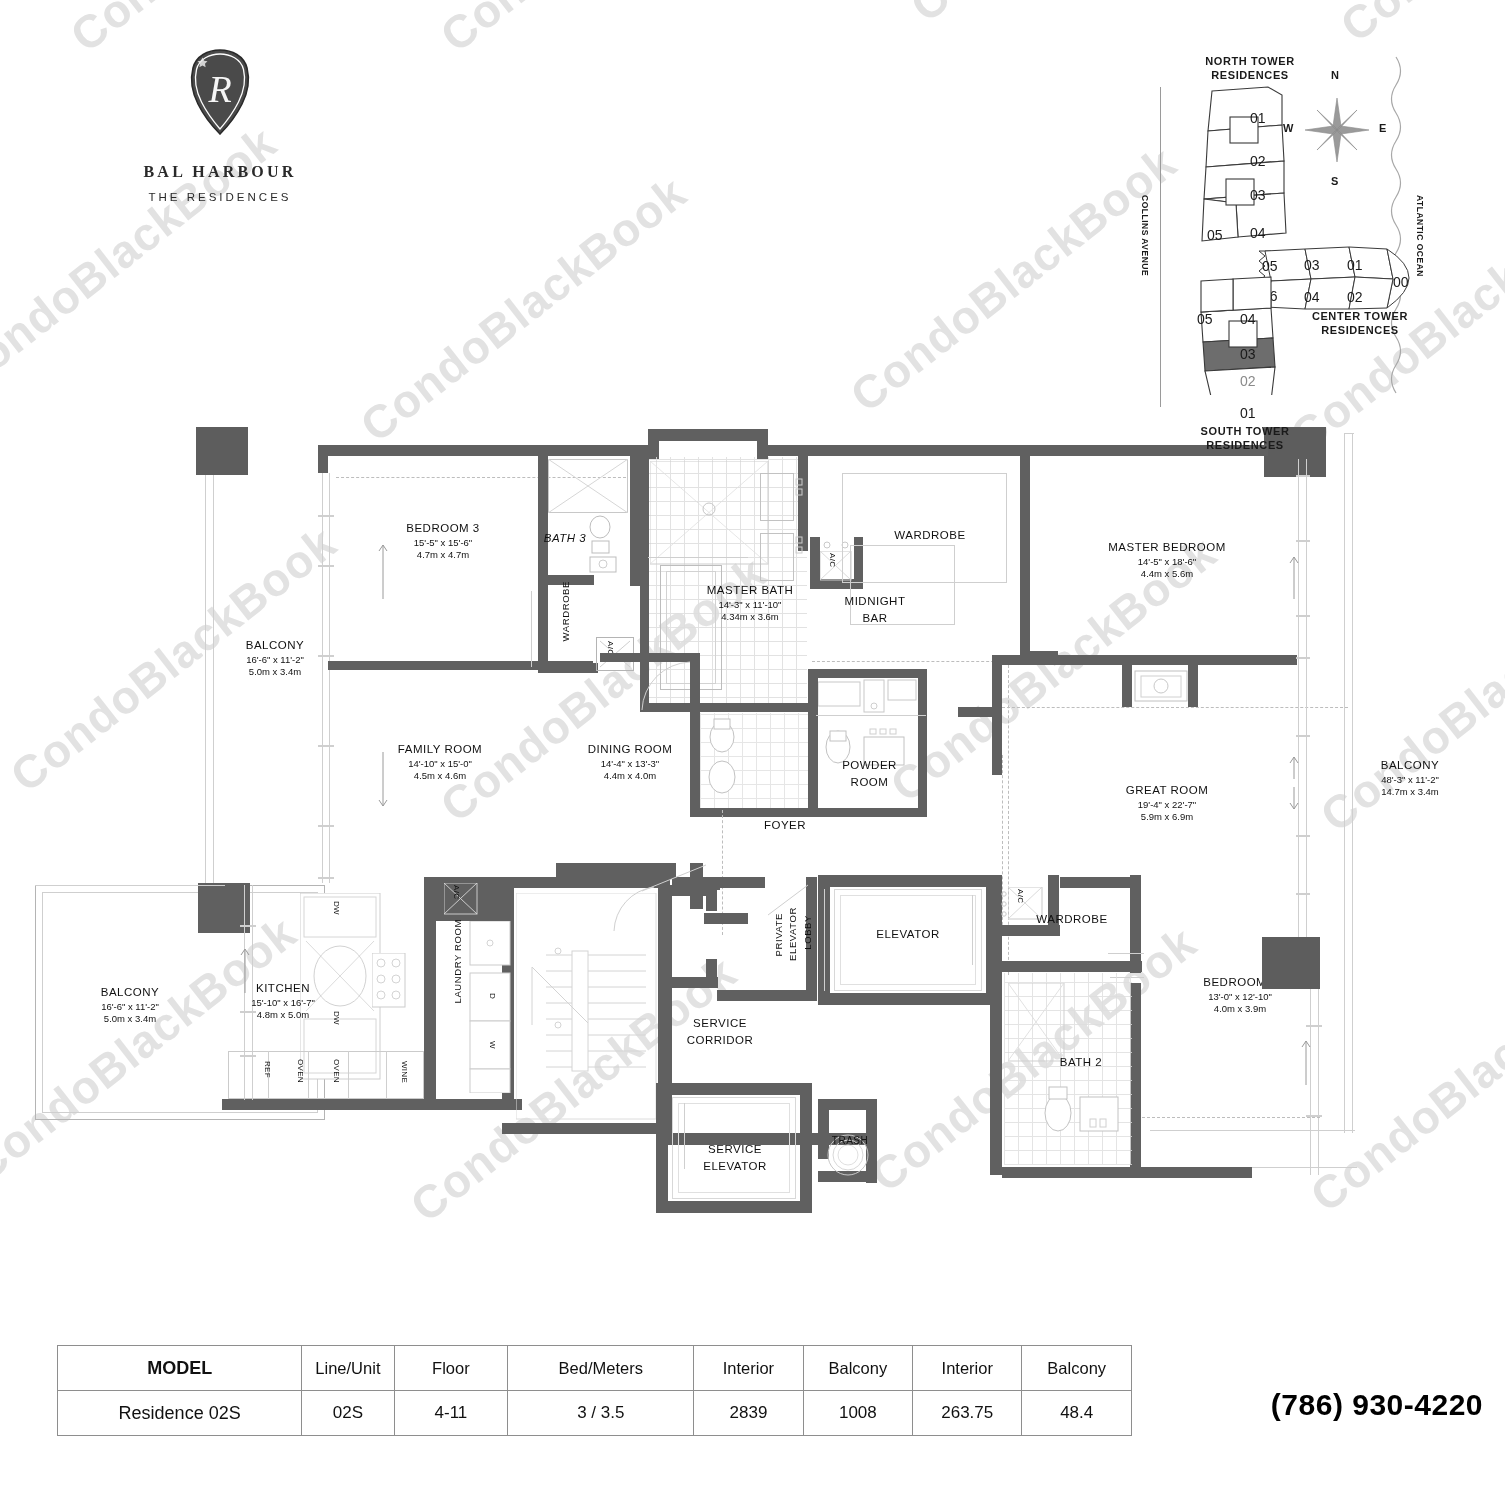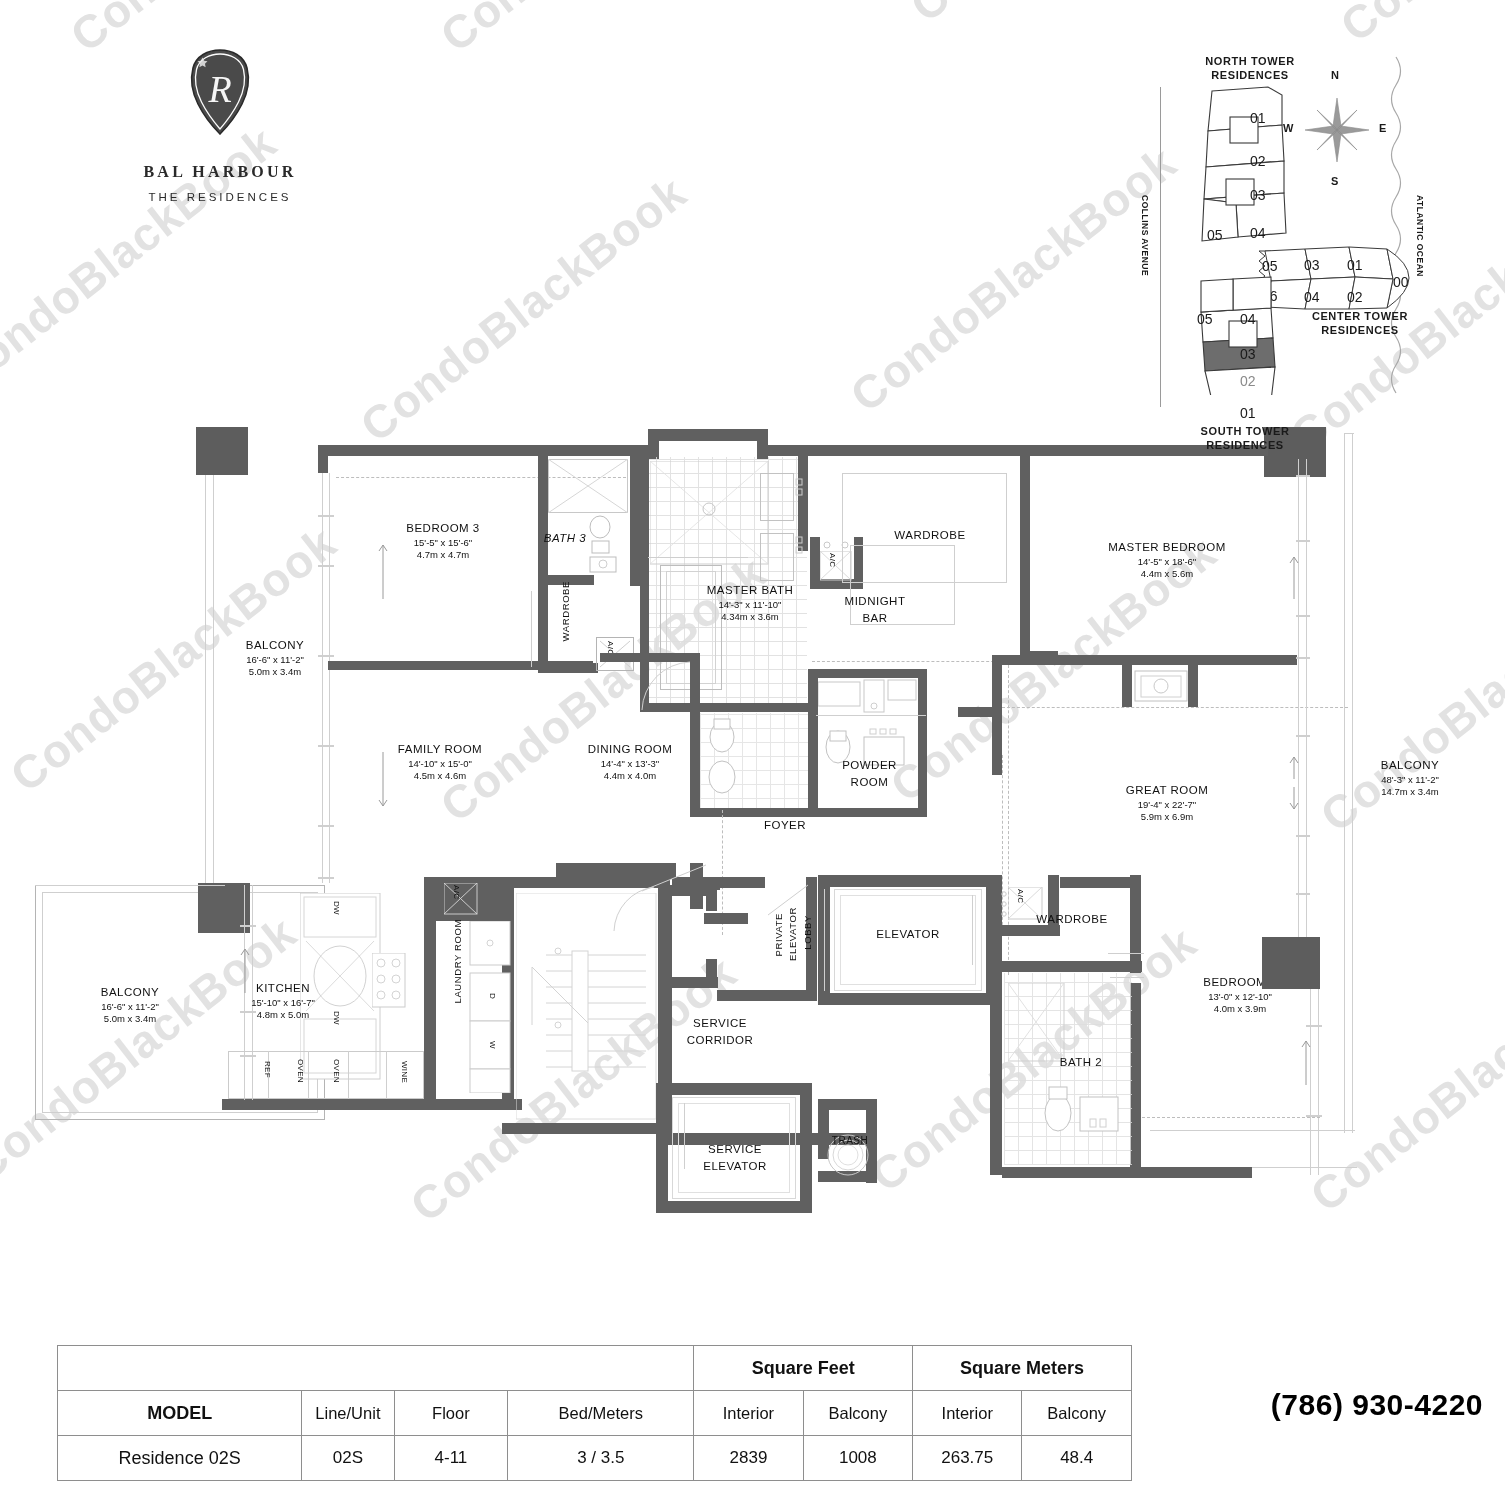--- a/index.html
+++ b/index.html
@@ -677,25 +677,20 @@
   <div class="wall" style="left:556px;top:448px;width:120px;height:16px;"></div>
   <svg class="abs" style="left:640px;top:446px;" width="70" height="34">
       <path d="M66 4 L2 30" stroke="#cfcfcf" stroke-width="1" fill="none"></path>
     </svg>
 
 </div>
 
 <div id="tablewrap">
   <table class="spec">
     <tbody>
-        <tr>
-      <th class="nb" colspan="4"></th>
-      <th colspan="2">Square Feet</th>
-      <th colspan="2">Square Meters</th>
-    </tr>
     <tr class="hdr2">
       <th style="width:248px;font-weight:700;font-size:18px;">MODEL</th>
       <th style="width:92px;">Line/Unit</th>
       <th style="width:115px;">Floor</th>
       <th style="width:188px;">Bed/Meters</th>
       <th style="width:110px;">Interior</th>
       <th style="width:110px;">Balcony</th>
       <th style="width:110px;">Interior</th>
       <th style="width:110px;">Balcony</th>
     </tr>

